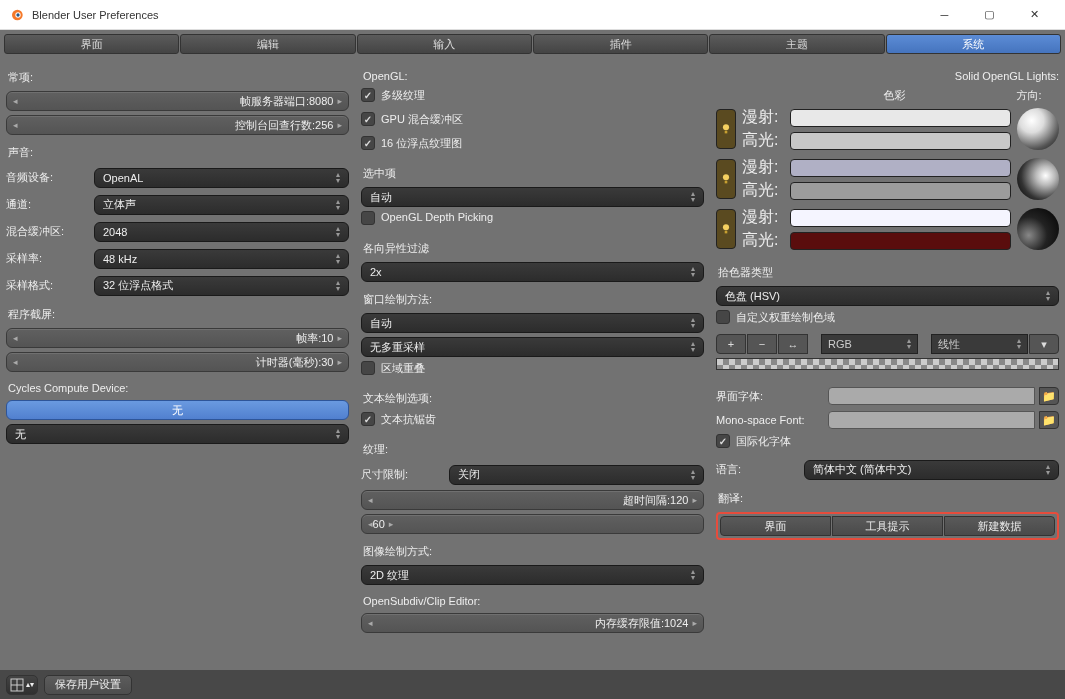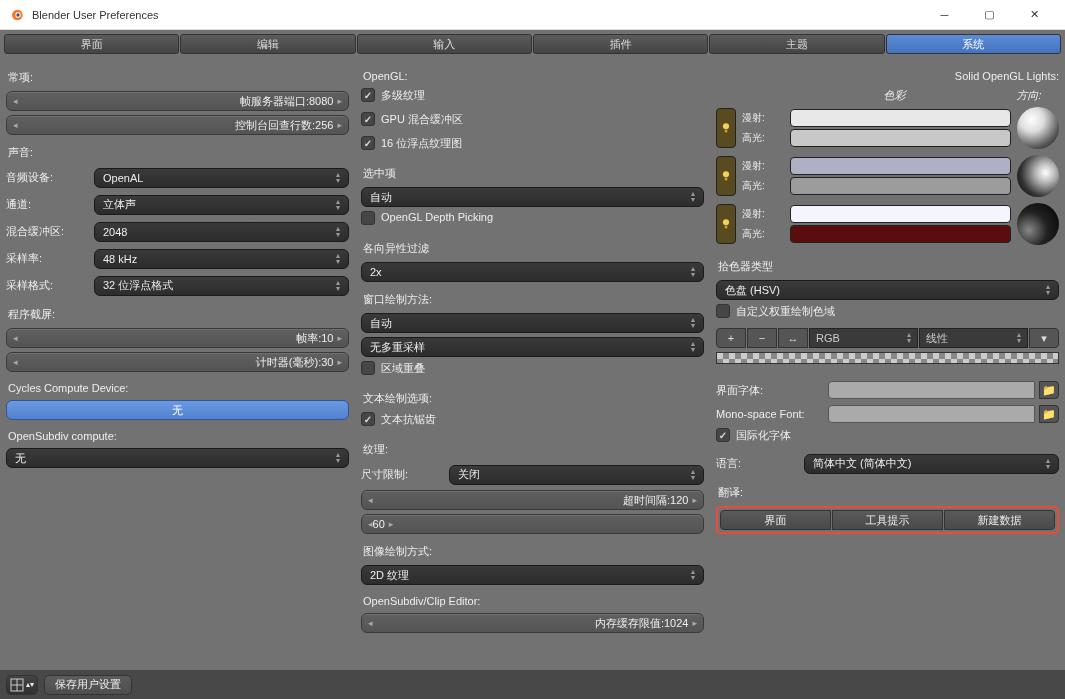--- a/index.html
+++ b/index.html
@@ -37,34 +37,34 @@
 .checkbox-row { display: flex; align-items: flex-start; gap: 6px; height: 20px; }
 .checkbox { width: 14px; height: 14px; border: 1px solid #333; border-radius: 3px; background: #464646; display: flex; align-items: center; justify-content: center; cursor: pointer; }
 .checkbox.checked::after { content: "✓"; color: #ddd; font-size: 10px; font-weight: bold; }
 .checkbox-row .clabel { color: #eee; }
 
 .btn-blue { background: linear-gradient(#6a9ae0, #5180cf); border: 1px solid #2e5599; border-radius: 6px; height: 20px; display: flex; align-items: center; justify-content: center; color: #fff; cursor: pointer; }
 
 .solid-lights { display: flex; flex-direction: column; gap: 6px; }
 .light-header { display: flex; padding-left: 26px; }
 .light-header .cs { flex: 0 0 48px; color: #eee; font-size: 10px; }
-.light-header .clabel { flex: 1; text-align: center; color: #eee; font-style: italic; }
+.light-header .clabel { flex: 1; text-align: center; color: #eee; }
 .light-row { display: flex; align-items: center; gap: 6px; }
 .light-toggle { width: 20px; height: 40px; background: #3a3a3a; border: 1px solid #222; border-radius: 4px; display: flex; align-items: center; justify-content: center; cursor: pointer; }
 .light-toggle.on { background: #5a4a20; }
 .light-toggle svg { width: 14px; height: 14px; }
 .light-cols { flex: 1; display: flex; flex-direction: column; gap: 2px; }
 .light-swatch-row { display: flex; align-items: center; gap: 6px; }
-.light-swatch-row .slabel { flex: 0 0 42px; color: #eee; font-size: 10px; }
+.light-swatch-row .slabel { flex: 0 0 42px; color: #eee; font-size: 16px; }
 .swatch { flex: 1; height: 18px; border: 1px solid #222; border-radius: 4px; cursor: pointer; }
 .sphere { width: 42px; height: 42px; border-radius: 50%; cursor: pointer; }
 
 .color-toolbar { display: flex; gap: 1px; height: 20px; }
 .ct-btn { width: 30px; background: #555; border: 1px solid #333; display: flex; align-items: center; justify-content: center; color: #ddd; cursor: pointer; }
-.ct-sel { flex: 1; background: #3a3a3a; border: 1px solid #222; display: flex; align-items: center; padding: 0 6px; color: #ccc; cursor: pointer; }
+.ct-sel { flex: 1; background: #3a3a3a; border: 1px solid #222; display: flex; align-items: center; padding: 0 6px; color: #ccc; cursor: pointer; margin-left: 12px; }
 .ct-sel .chev { color: #999; line-height: 6px; display: flex; flex-direction: column; font-size: 8px; margin-left: auto;}
 .ct-first { border-radius: 4px 0 0 4px; }
 .ct-last { border-radius: 0 4px 4px 0; }
 
 .checker { height: 12px; background: repeating-conic-gradient(#888 0% 25%, #ccc 0% 50%) 0 0 / 12px 12px; border: 1px solid #333; }
 
 .font-row { display: flex; align-items: center; gap: 4px; height: 20px; }
 .font-row .flabel { flex: 0 0 108px; color: #eee; }
 .font-input { flex: 1; background: #aaa; border: 1px solid #555; border-radius: 4px 0 0 4px; height: 18px; cursor: text; }
 .font-btn { width: 20px; height: 18px; background: #555; border: 1px solid #333; border-radius: 0 4px 4px 0; display: flex; align-items: center; justify-content: center; color: #ddd; cursor: pointer; }
@@ -167,21 +167,20 @@
       <div class="num-field">
         <span class="arrow">◂</span>
         <span class="lbl">计时器(毫秒):</span>
         <span class="val">30</span>
         <span class="arrow">▸</span>
       </div>
 
       <div class="section-label">Cycles Compute Device:</div>
       <div class="btn-blue">无</div>
 
-      <div class="section-label">OpenSubdiv compute:</div>
       <div class="select-field">
         <span class="lbl">无</span>
         <span class="chev">▴<br>▾</span>
       </div>
     </div>
 
     <div class="col">
       <div class="section-label">OpenGL:</div>
       <div class="checkbox-row">
           <div class="checkbox checked"></div>

